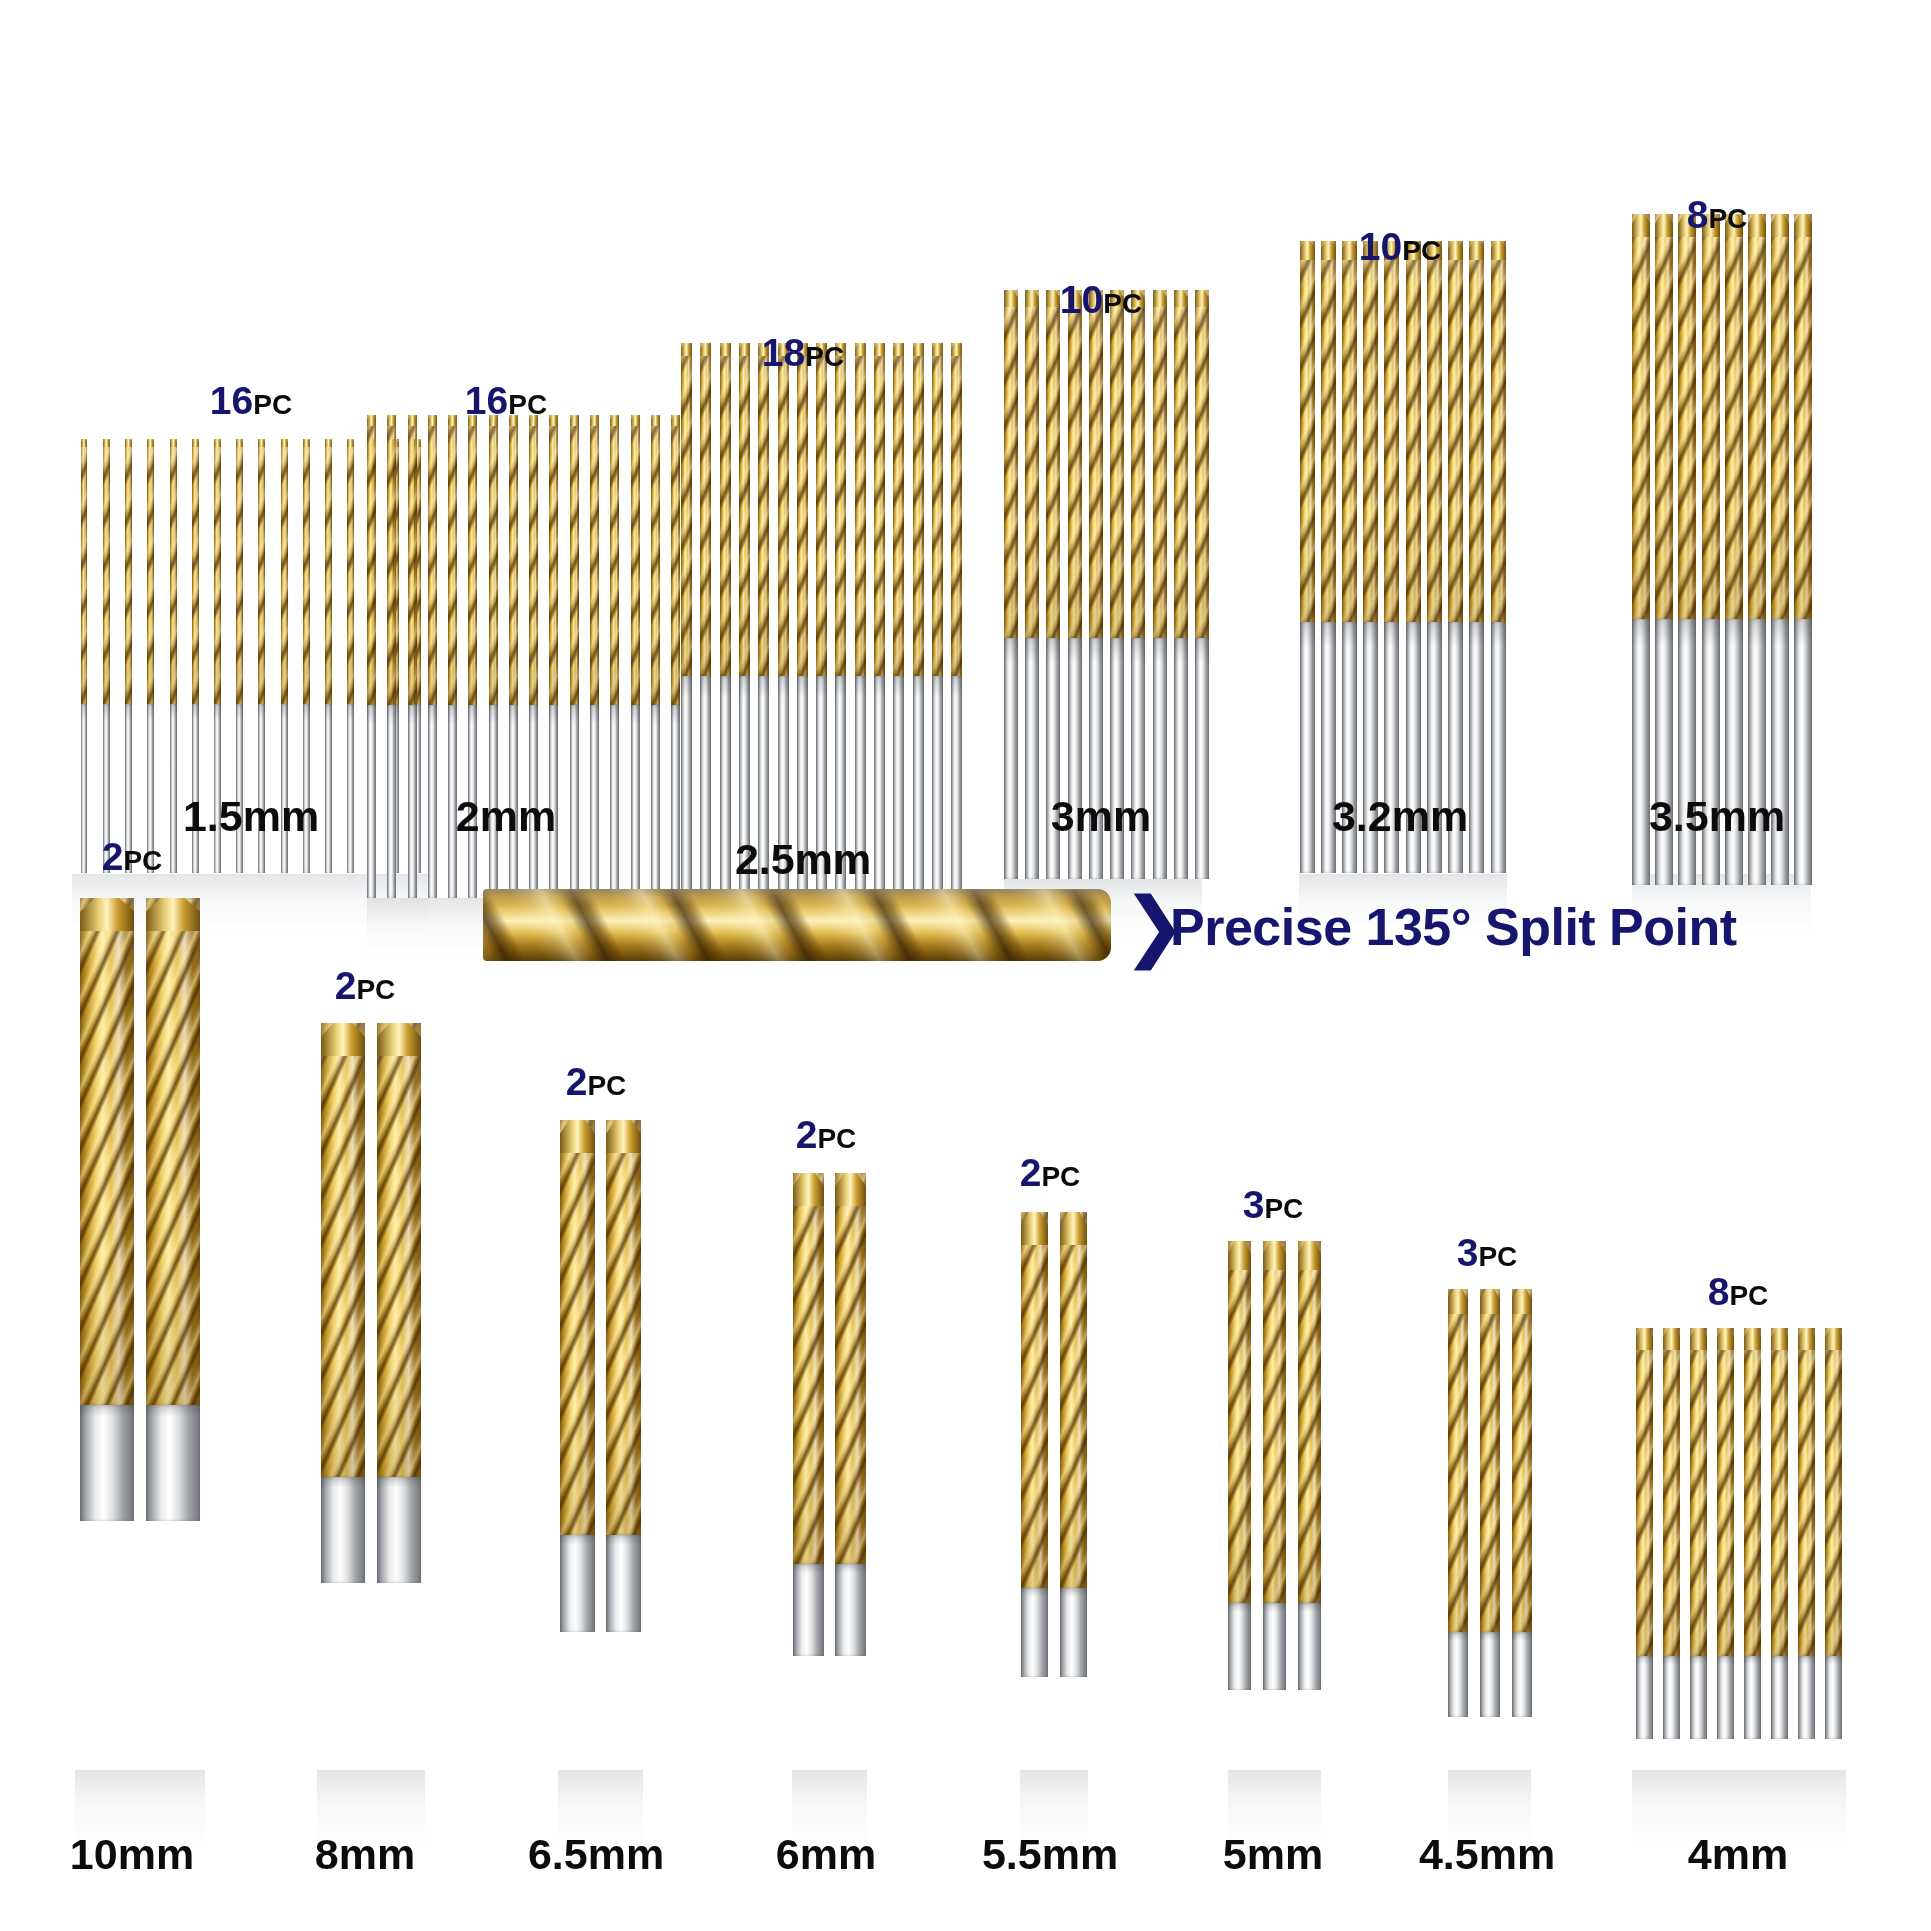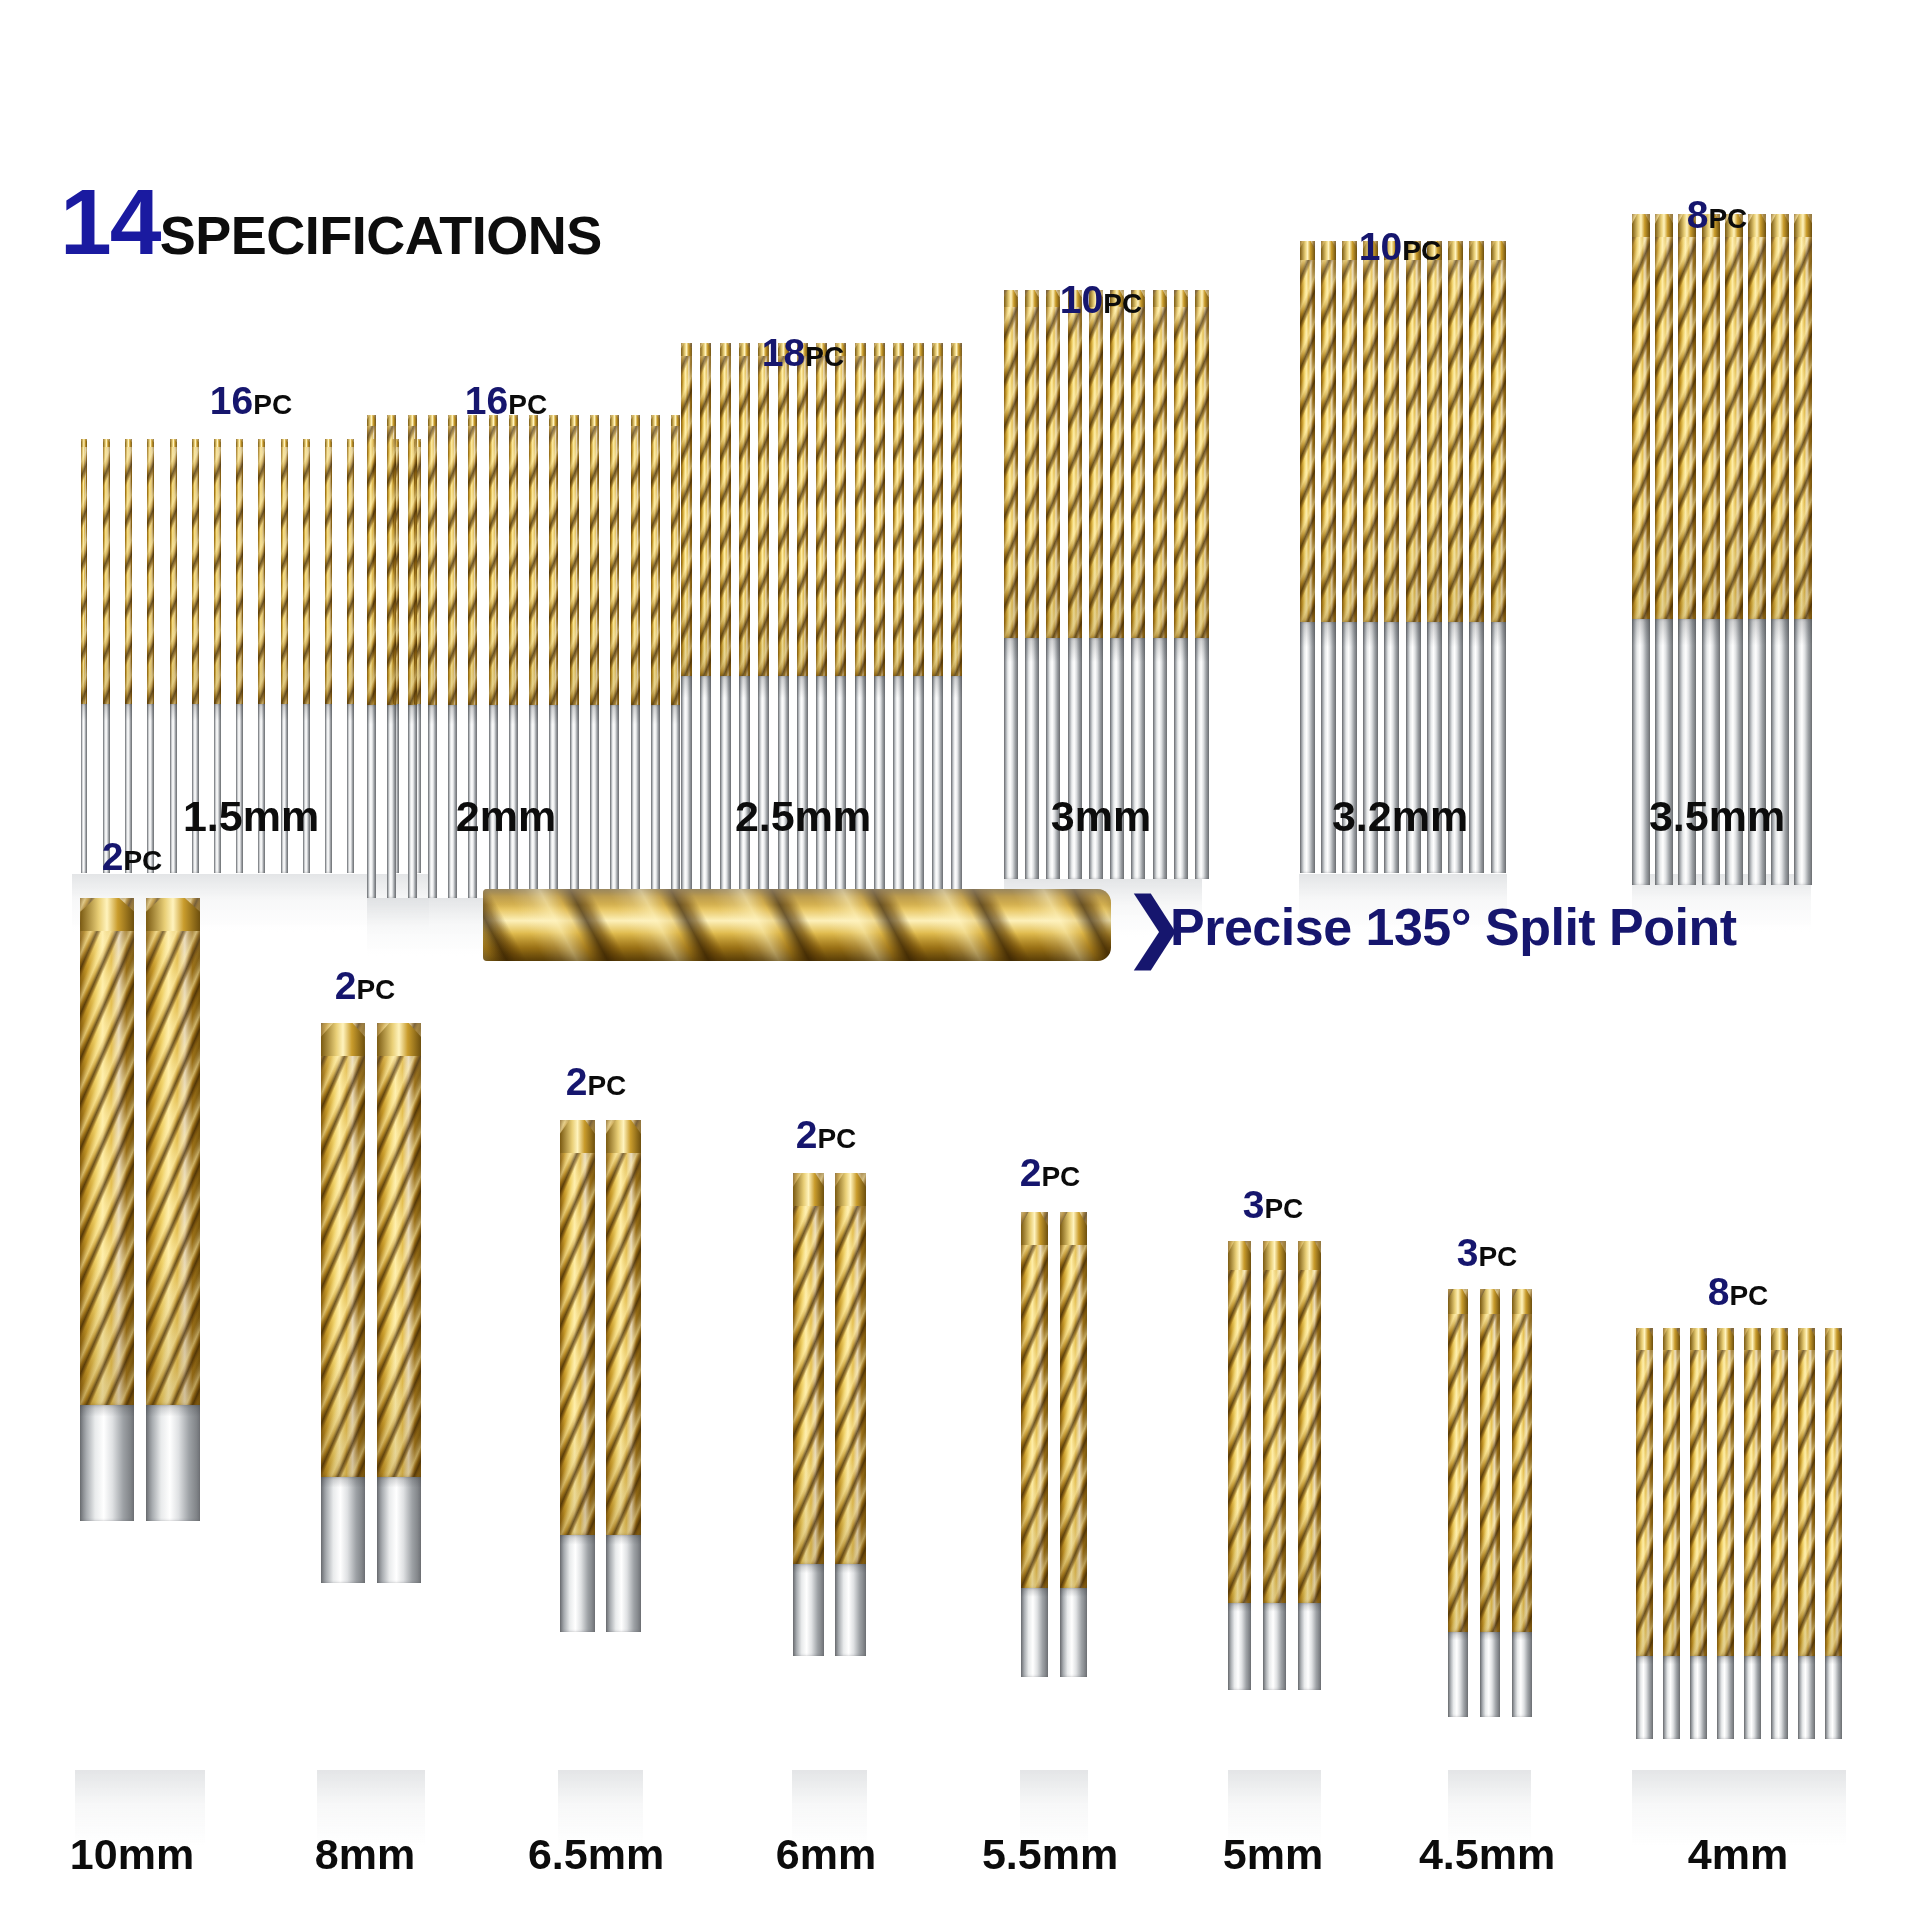--- a/index.html
+++ b/index.html
@@ -164,23 +164,20 @@
     font-size:52px; font-weight:bold; color:#16166e;
     white-space:nowrap; letter-spacing:-0.5px;
   }
 </style>
 </head>
 <body>
 
 <div id="header">
 
 
-  <div id="spec-line">
-    <span class="s-num">14</span><span class="s-word">SPECIFICATIONS</span>
-  </div>
 
 </div>
 
 <div id="bit-stage">
     <div class="reflect" style="left: 72px; top: 874px; width: 357px; height: 58px;"></div>
     <div class="group" style="left: 72px; top: 439px; width: 357px; height: 434px; z-index: 3;">
       <div class="bit" style="left: 8.7px; width: 6.8px;">
         <div class="flute" style="height: 266px;"></div>
         <div class="tip" style="height: 8.4px;"></div>
         <div class="shank" style="height: 169px;"></div>
@@ -420,21 +417,21 @@
         <div class="tip" style="height: 13.3px;"></div>
         <div class="shank" style="height: 222px;"></div>
       </div>
       <div class="bit" style="left: 270px; width: 10.6px;">
         <div class="flute" style="height: 333px;"></div>
         <div class="tip" style="height: 13.3px;"></div>
         <div class="shank" style="height: 222px;"></div>
       </div>
     </div>
     <div class="pc-label" style="left: 803px; top: 331px;"><span class="n">18</span><span class="u">PC</span></div>
-    <div class="size-label" style="left: 803px; top: 792px;">2.5mm</div>
+    <div class="size-label" style="left: 803px; top: 835px;">2.5mm</div>
     <div class="reflect" style="left: 1004px; top: 879px; width: 198px; height: 58px;"></div>
     <div class="group" style="left: 1004px; top: 290px; width: 198px; height: 589px; z-index: 3;">
       <div class="bit" style="left: 0px; width: 13.5px;">
         <div class="flute" style="height: 348px;"></div>
         <div class="tip" style="height: 17px;"></div>
         <div class="shank" style="height: 241px;"></div>
       </div>
       <div class="bit" style="left: 21px; width: 13.5px;">
         <div class="flute" style="height: 348px;"></div>
         <div class="tip" style="height: 17px;"></div>

